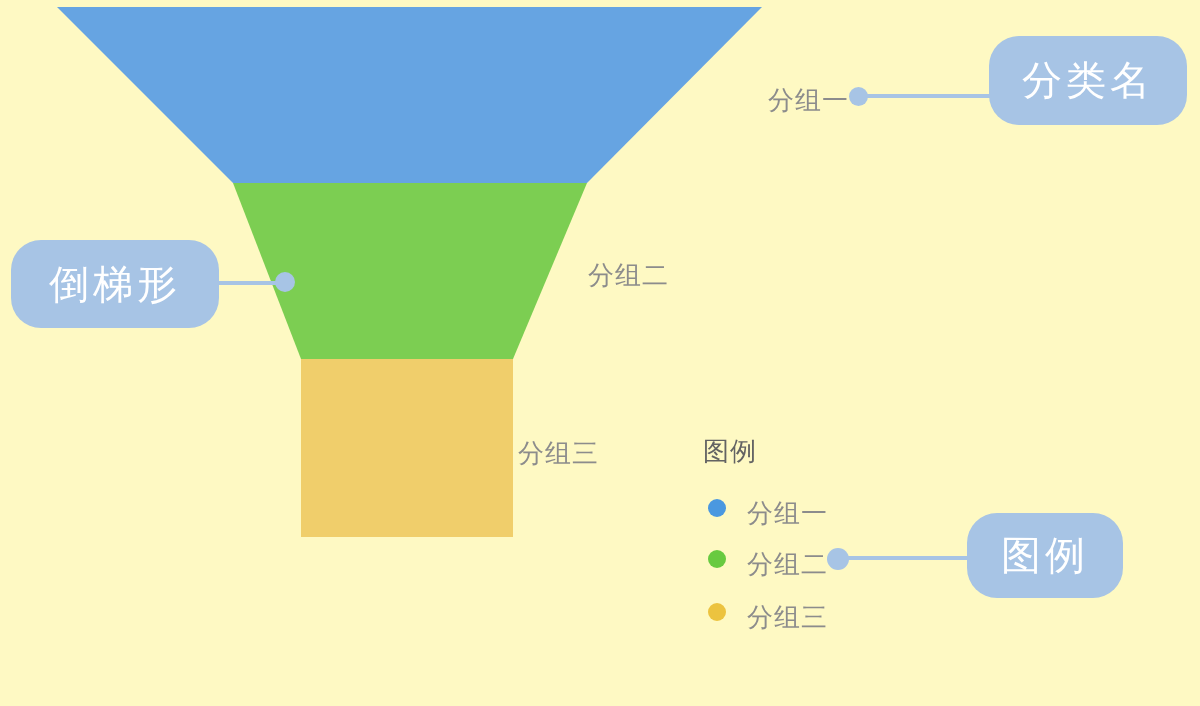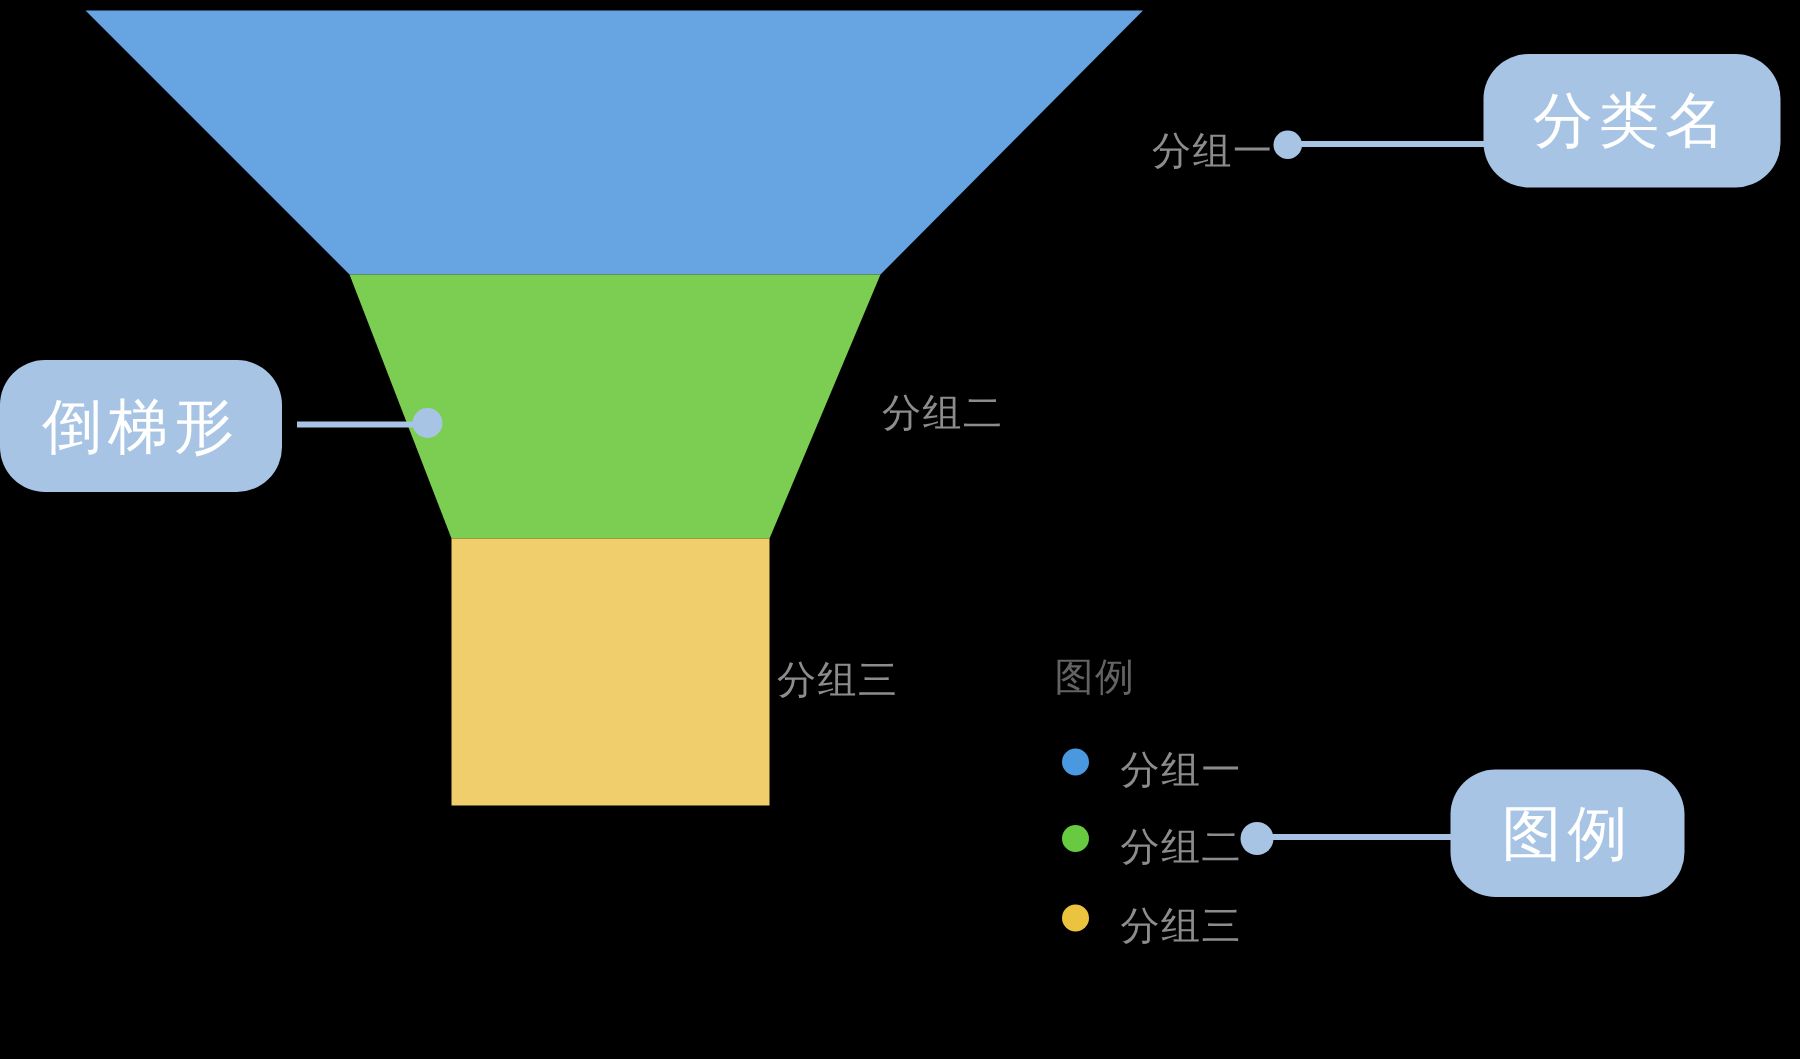--- a/index.html
+++ b/index.html
@@ -2,21 +2,21 @@
 <html><head>
 <meta charset="utf-8">
 <style>
   * { margin: 0; padding: 0; box-sizing: border-box; }
   html, body { background: #ffffff; }
   body { font-family: "Liberation Sans", "DejaVu Sans", sans-serif; }
   .canvas {
     position: relative;
     width: 1200px;
     height: 706px;
-    background: #000000;
+    background: #fef9c3;
     overflow: hidden;
   }
   .funnel-svg { position: absolute; left: 0; top: 0; }
   .seg-label {
     position: absolute;
     font-size: 26px;
     color: #8c8c8c;
     white-space: nowrap;
     letter-spacing: 1px;
   }
@@ -48,21 +48,21 @@
     color: #ffffff;
     font-size: 40px;
     letter-spacing: 4px;
     white-space: nowrap;
   }
   .callout-line { position: absolute; height: 4px; }
   .callout-dot { position: absolute; border-radius: 50%; }
   .cb-category { left: 989px; top: 36px; width: 198px; height: 89px; }
   .ln-category { left: 864px; top: 94px; width: 126px; }
   .dot-category { left: 849px; top: 87px; width: 19px; height: 19px; }
-  .cb-trapezoid { left: 0; top: 240px; width: 188px; height: 88px; }
+  .cb-trapezoid { left: 11px; top: 240px; width: 208px; height: 88px; }
   .ln-trapezoid { left: 198px; top: 281px; width: 82px; }
   .dot-trapezoid { left: 275px; top: 272px; width: 20px; height: 20px; }
   .cb-legend { left: 967px; top: 513px; width: 156px; height: 85px; }
   .ln-legend { left: 846px; top: 556px; width: 123px; }
   .dot-legend { left: 827px; top: 548px; width: 22px; height: 22px; }
 </style>
 </head>
 <body>
 
 <div class="canvas">

